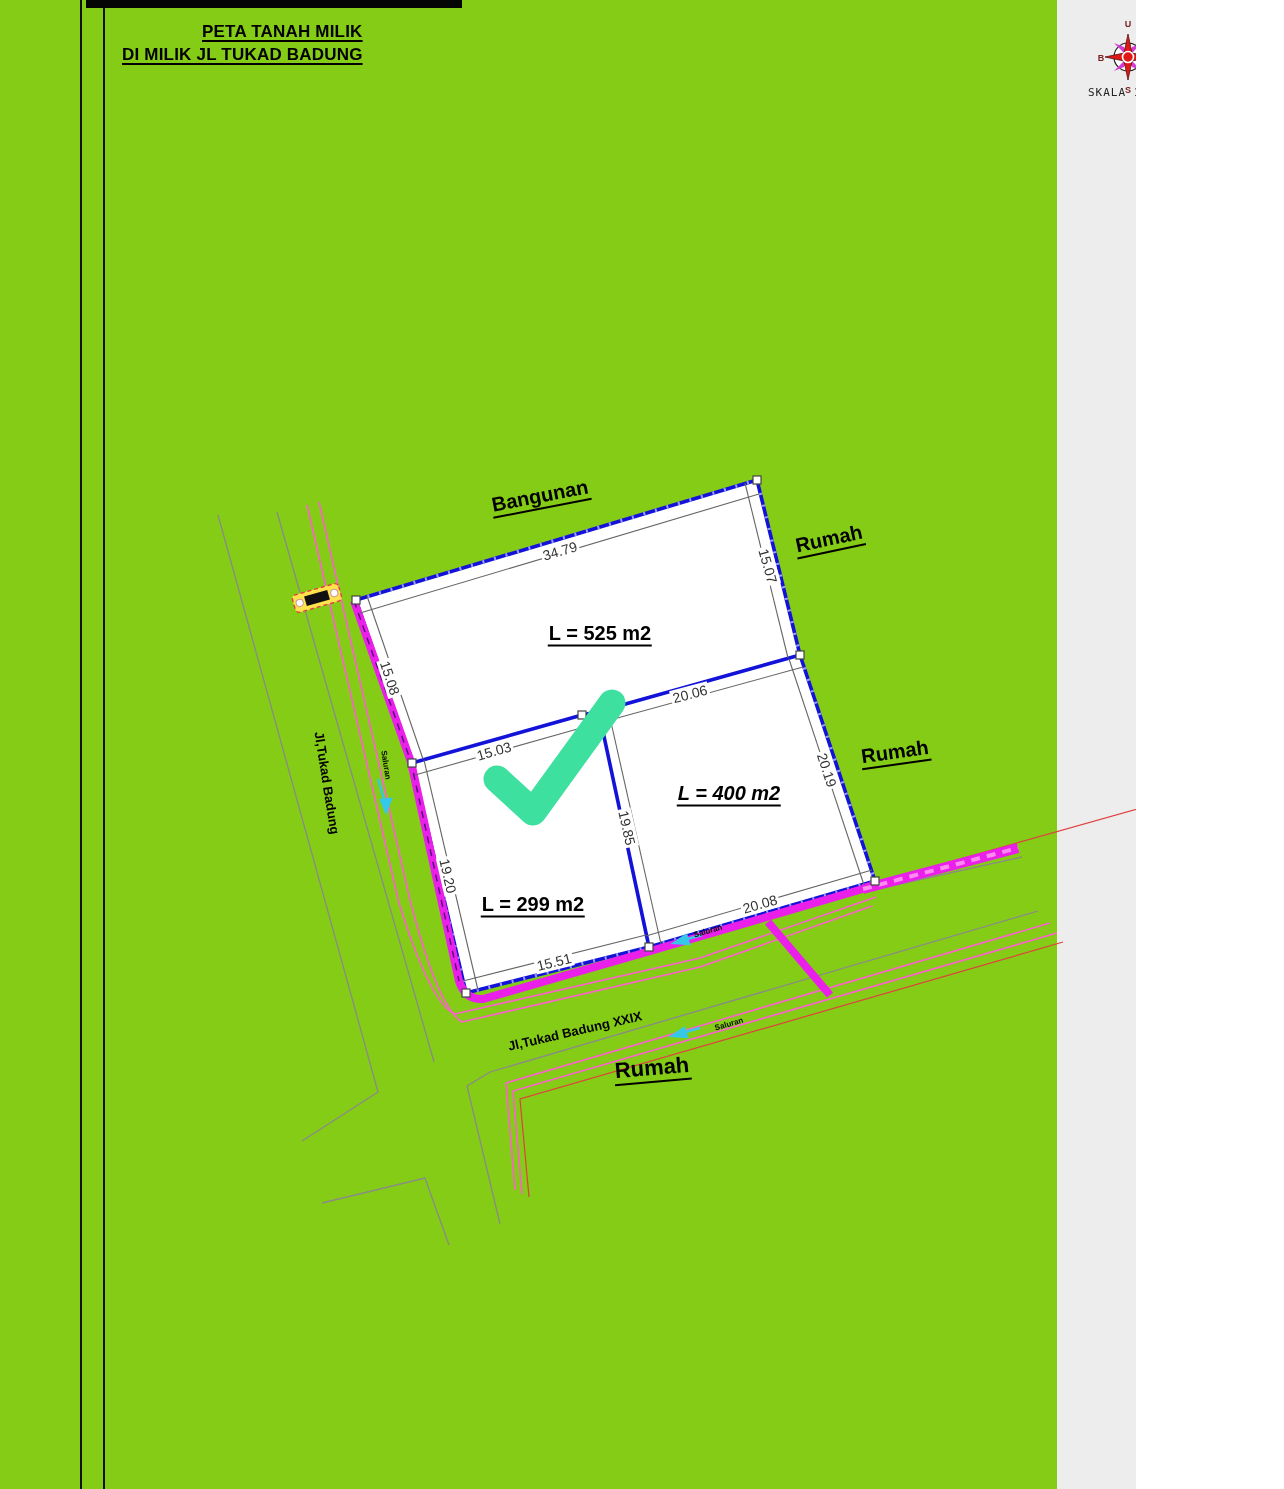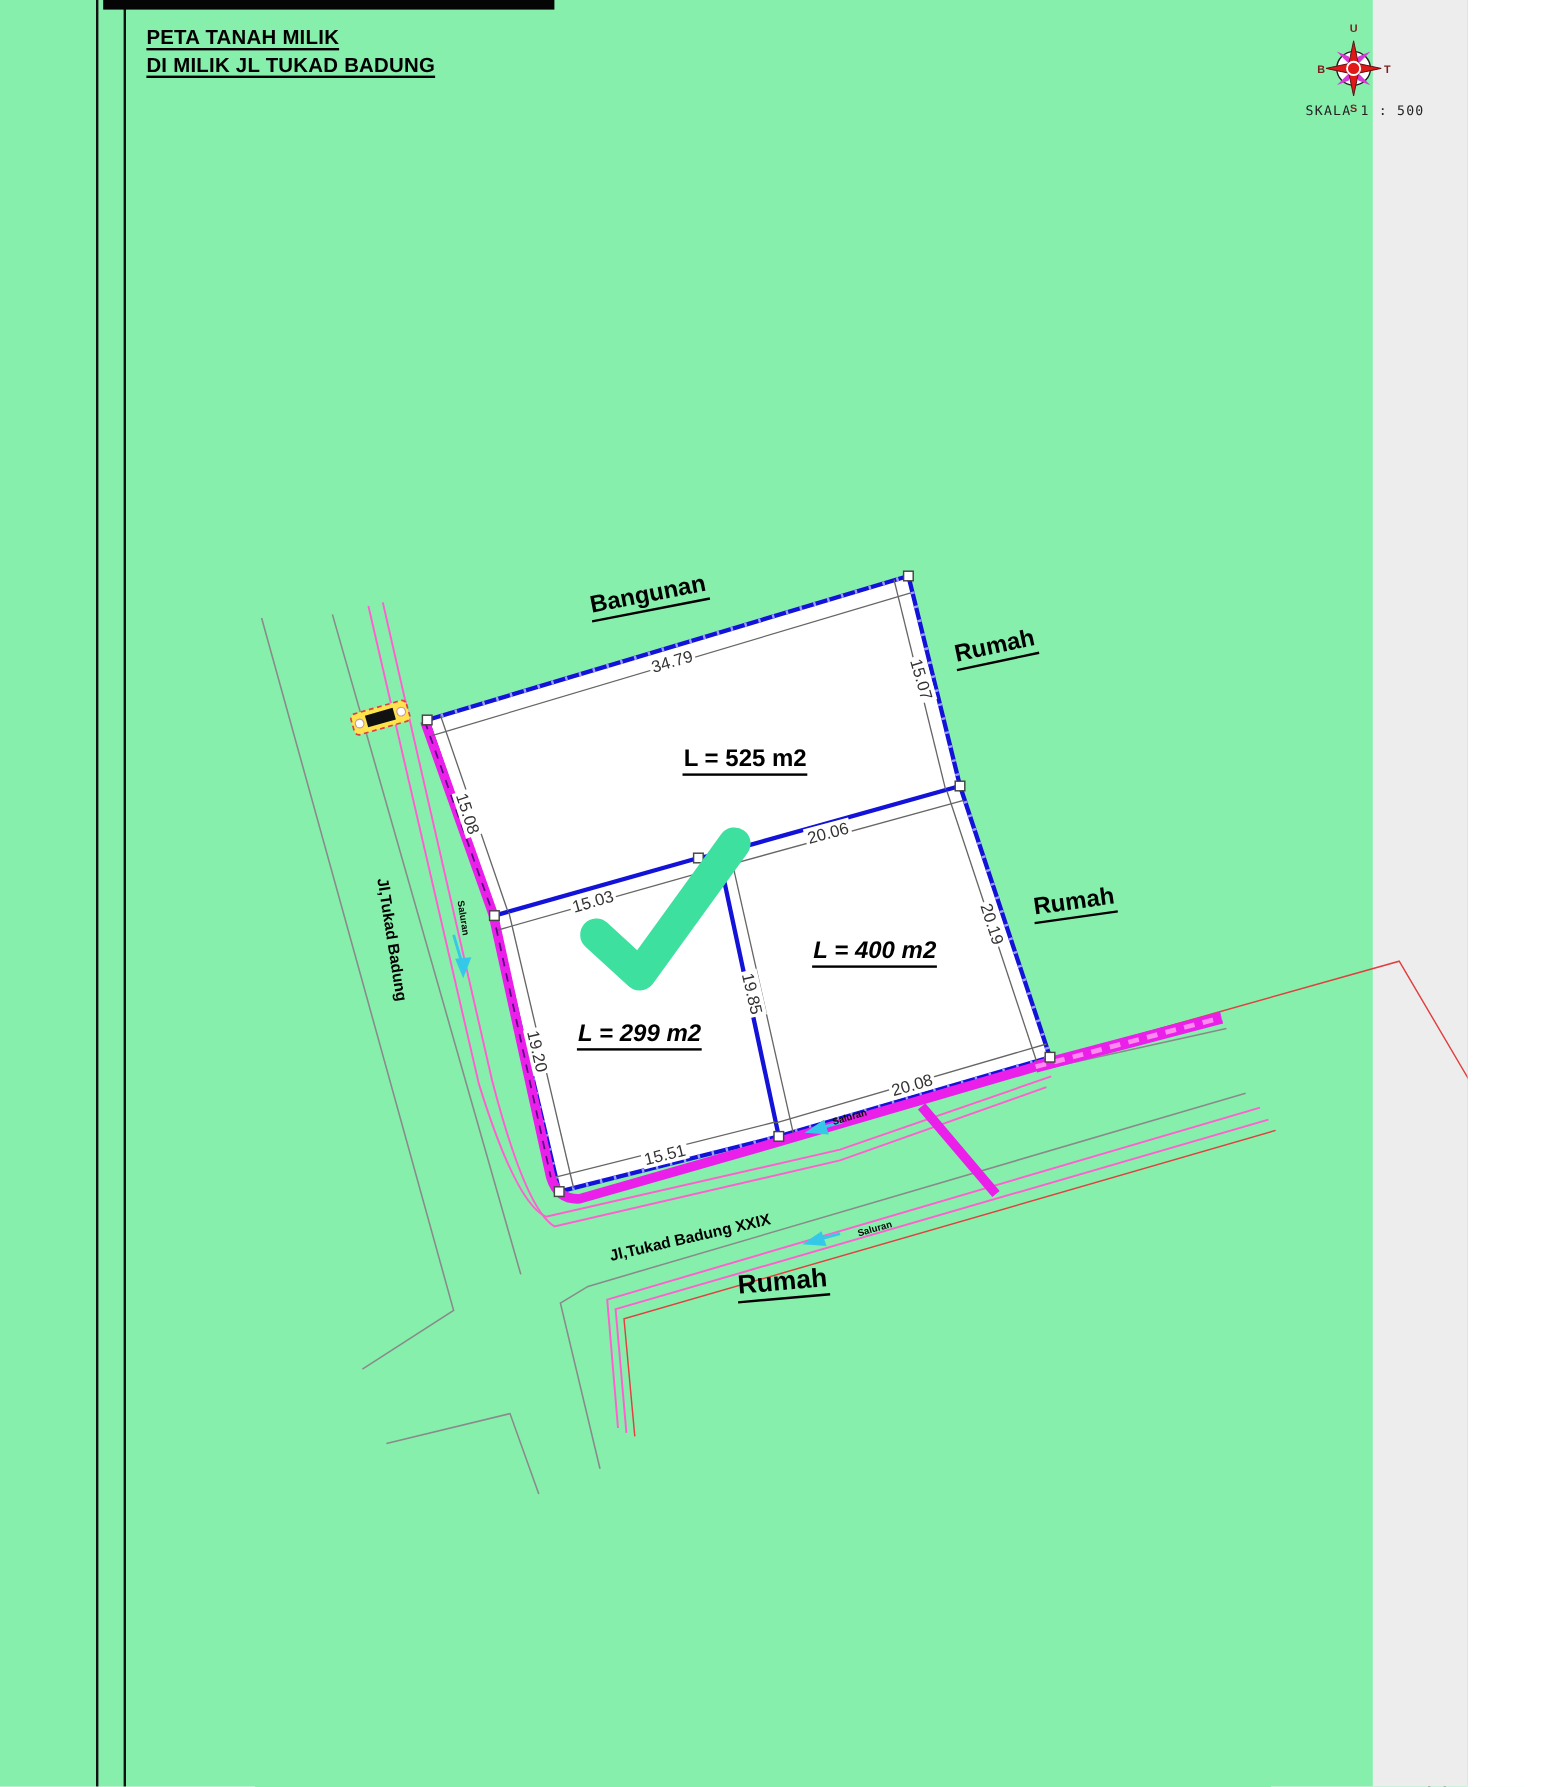--- a/index.html
+++ b/index.html
@@ -1,17 +1,17 @@
 <!DOCTYPE html>
 <html><head>
 <meta charset="utf-8">
 <style>
   html,body{margin:0;padding:0;background:#ffffff;}
-  .sheet{position:relative;width:1223px;height:1489px;background:#86efac;overflow:hidden;
-         font-family:"Liberation Sans", sans-serif;}
+  .sheet{position:relative;width:1136px;height:1489px;background:#84cc16;overflow:hidden;
+         font-family:"Liberation Sans", sans-serif;text-align:right;}
   
   .vline{position:absolute;top:0;bottom:0;background:#111;}
   .right-margin{position:absolute;top:0;bottom:0;right:0;background:#ededed;}
   .topbar{position:absolute;background:#050505;}
   
   .title{position:absolute;left:122px;top:20px;font-weight:bold;font-size:17px;line-height:23px;color:#000;}
   .title div{text-decoration:underline;text-decoration-thickness:2px;text-underline-offset:3px;letter-spacing:.2px;}
   .skala{position:absolute;left:1088px;top:86px;width:90px;font-family:"DejaVu Sans Mono",monospace;
          font-size:11px;color:#222;letter-spacing:1px;white-space:nowrap;}
   
@@ -144,23 +144,23 @@
       <circle cx="1128" cy="57" r="5.5" fill="#e01818" stroke="#ffffff" stroke-width="1.6"></circle>
     </g>
   </svg>
 
   <div class="compass-letter" style="left:1128px;top:24px;">U</div>
   <div class="compass-letter" style="left:1156px;top:58px;">T</div>
   <div class="compass-letter" style="left:1128px;top:90px;">S</div>
   <div class="compass-letter" style="left:1101px;top:58px;">B</div>
 
   <div class="layer" id="labels">
-      <div class="lbl area-lbl u" style="left: 621px; top: 633px; transform: translate(-50%, -50%) rotate(0deg);"><span>L = 525 m2</span></div>
+      <div class="lbl area-lbl u" style="left: 600px; top: 633px; transform: translate(-50%, -50%) rotate(0deg);"><span>L = 525 m2</span></div>
       <div class="lbl area-lbl u" style="left: 729px; top: 793px; transform: translate(-50%, -50%) rotate(0deg); font-style: italic;"><span>L = 400 m2</span></div>
-      <div class="lbl area-lbl u" style="left: 533px; top: 862px; transform: translate(-50%, -50%) rotate(0deg); font-style: italic;"><span>L = 299 m2</span></div>
+      <div class="lbl area-lbl u" style="left: 533px; top: 904px; transform: translate(-50%, -50%) rotate(0deg);"><span>L = 299 m2</span></div>
       <div class="lbl place-lbl u" style="left: 540px; top: 496px; font-size: 20px; transform: translate(-50%, -50%) rotate(-11deg);"><span>Bangunan</span></div>
       <div class="lbl place-lbl u" style="left: 829px; top: 539px; font-size: 20px; transform: translate(-50%, -50%) rotate(-12deg);"><span>Rumah</span></div>
       <div class="lbl place-lbl u" style="left: 895px; top: 752px; font-size: 20px; transform: translate(-50%, -50%) rotate(-8deg);"><span>Rumah</span></div>
       <div class="lbl place-lbl u" style="left: 652px; top: 1068px; font-size: 22px; transform: translate(-50%, -50%) rotate(-5deg);"><span>Rumah</span></div>
       <div class="lbl road-lbl" style="left: 327px; top: 783px; font-size: 13px; transform: translate(-50%, -50%) rotate(81deg);"><span>Jl,Tukad Badung</span></div>
       <div class="lbl road-lbl" style="left: 575px; top: 1031px; font-size: 13px; transform: translate(-50%, -50%) rotate(-13deg);"><span>Jl,Tukad Badung XXIX</span></div>
       <div class="lbl canal-lbl" style="left: 386px; top: 765px; transform: translate(-50%, -50%) rotate(81deg);"><span>Saluran</span></div>
       <div class="lbl canal-lbl" style="left: 708px; top: 931px; transform: translate(-50%, -50%) rotate(-16deg);"><span>Saluran</span></div>
       <div class="lbl canal-lbl" style="left: 729px; top: 1024px; transform: translate(-50%, -50%) rotate(-16deg);"><span>Saluran</span></div>
       <div class="lbl dim-lbl" style="left: 560px; top: 551px; transform: translate(-50%, -50%) rotate(-16.5deg);"><span>34.79</span></div>

